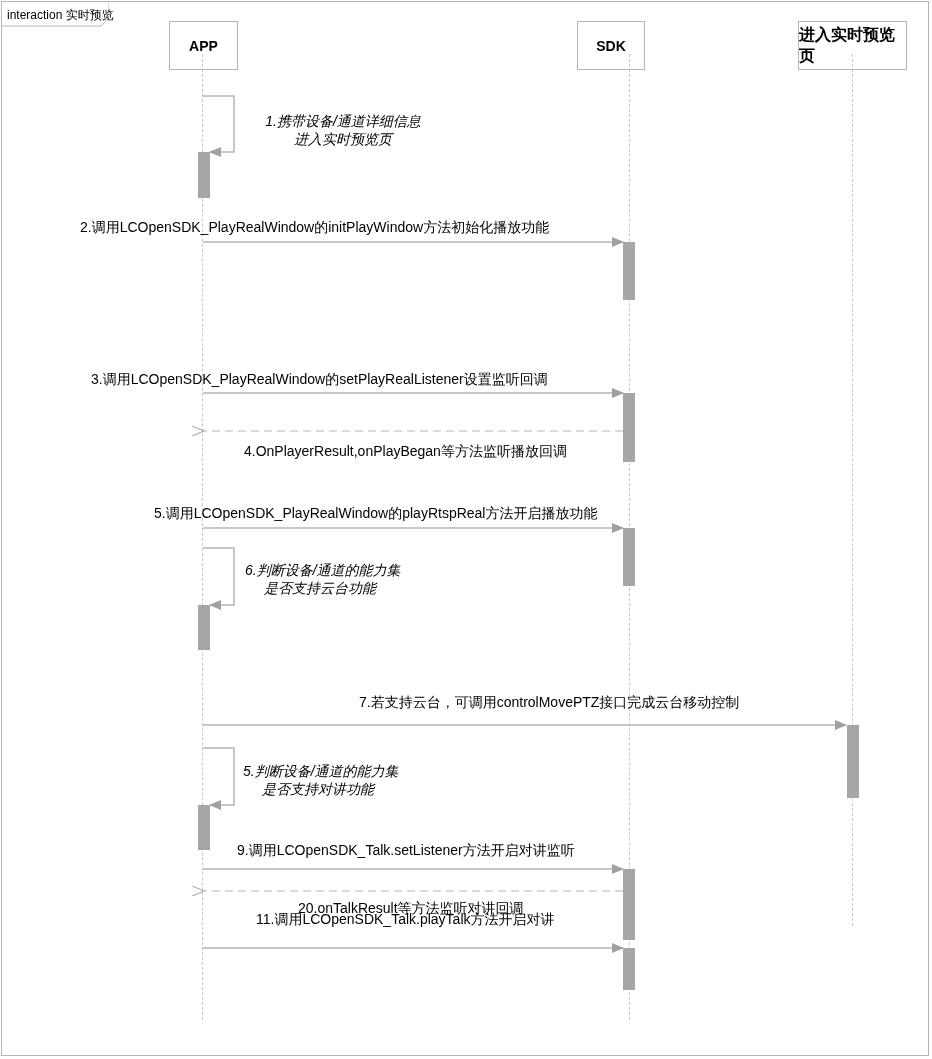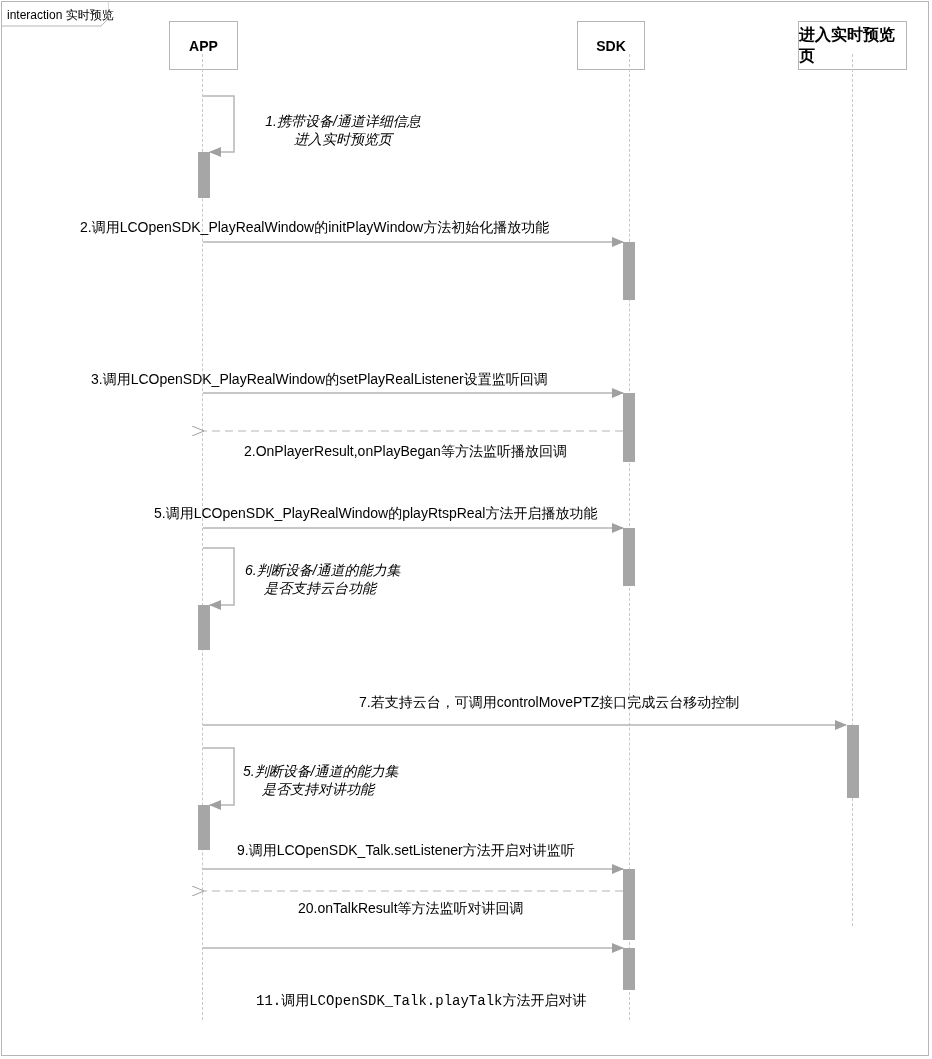--- a/index.html
+++ b/index.html
@@ -87,26 +87,26 @@
 <div class="activation" style="left:198px; top:805px; height:45px;"></div>
 <div class="activation" style="left:623px; top:869px; height:71px;"></div>
 <div class="activation" style="left:623px; top:948px; height:42px;"></div>
 
 <div class="msg-label center" style="left:243px; top:112px; width:200px;">
   <div>1.携带设备/通道详细信息</div>
   <div>进入实时预览页</div>
 </div>
 <div class="msg-label" style="left:80px; top:218px;">2.调用LCOpenSDK_PlayRealWindow的initPlayWindow方法初始化播放功能</div>
 <div class="msg-label" style="left:91px; top:370px;">3.调用LCOpenSDK_PlayRealWindow的setPlayRealListener设置监听回调</div>
-<div class="msg-label" style="left:244px; top:442px;">2.OnPlayerResult,onPlayBegan等方法监听播放回调</div>
+<div class="msg-label" style="left:244px; top:442px;">4.OnPlayerResult,onPlayBegan等方法监听播放回调</div>
 <div class="msg-label" style="left:154px; top:504px;">5.调用LCOpenSDK_PlayRealWindow的playRtspReal方法开启播放功能</div>
 <div class="msg-label center" style="left:245px; top:561px; width:150px;">
   <div>6.判断设备/通道的能力集</div>
   <div>是否支持云台功能</div>
 </div>
 <div class="msg-label" style="left:359px; top:693px;">7.若支持云台，可调用controlMovePTZ接口完成云台移动控制</div>
 <div class="msg-label center" style="left:243px; top:762px; width:150px;">
   <div>5.判断设备/通道的能力集</div>
   <div>是否支持对讲功能</div>
 </div>
 <div class="msg-label" style="left:237px; top:841px;text-align:right;">9.调用LCOpenSDK_Talk.setListener方法开启对讲监听</div>
 <div class="msg-label" style="left:298px; top:899px;">20.onTalkResult等方法监听对讲回调</div>
-<div class="msg-label" style="left:256px; top:992px;font-family:Liberation Mono, monospace;">11.调用LCOpenSDK_Talk.playTalk方法开启对讲</div>
+<div class="msg-label" style="left:256px; top:910px;">11.调用LCOpenSDK_Talk.playTalk方法开启对讲</div>
 
 </body></html>

